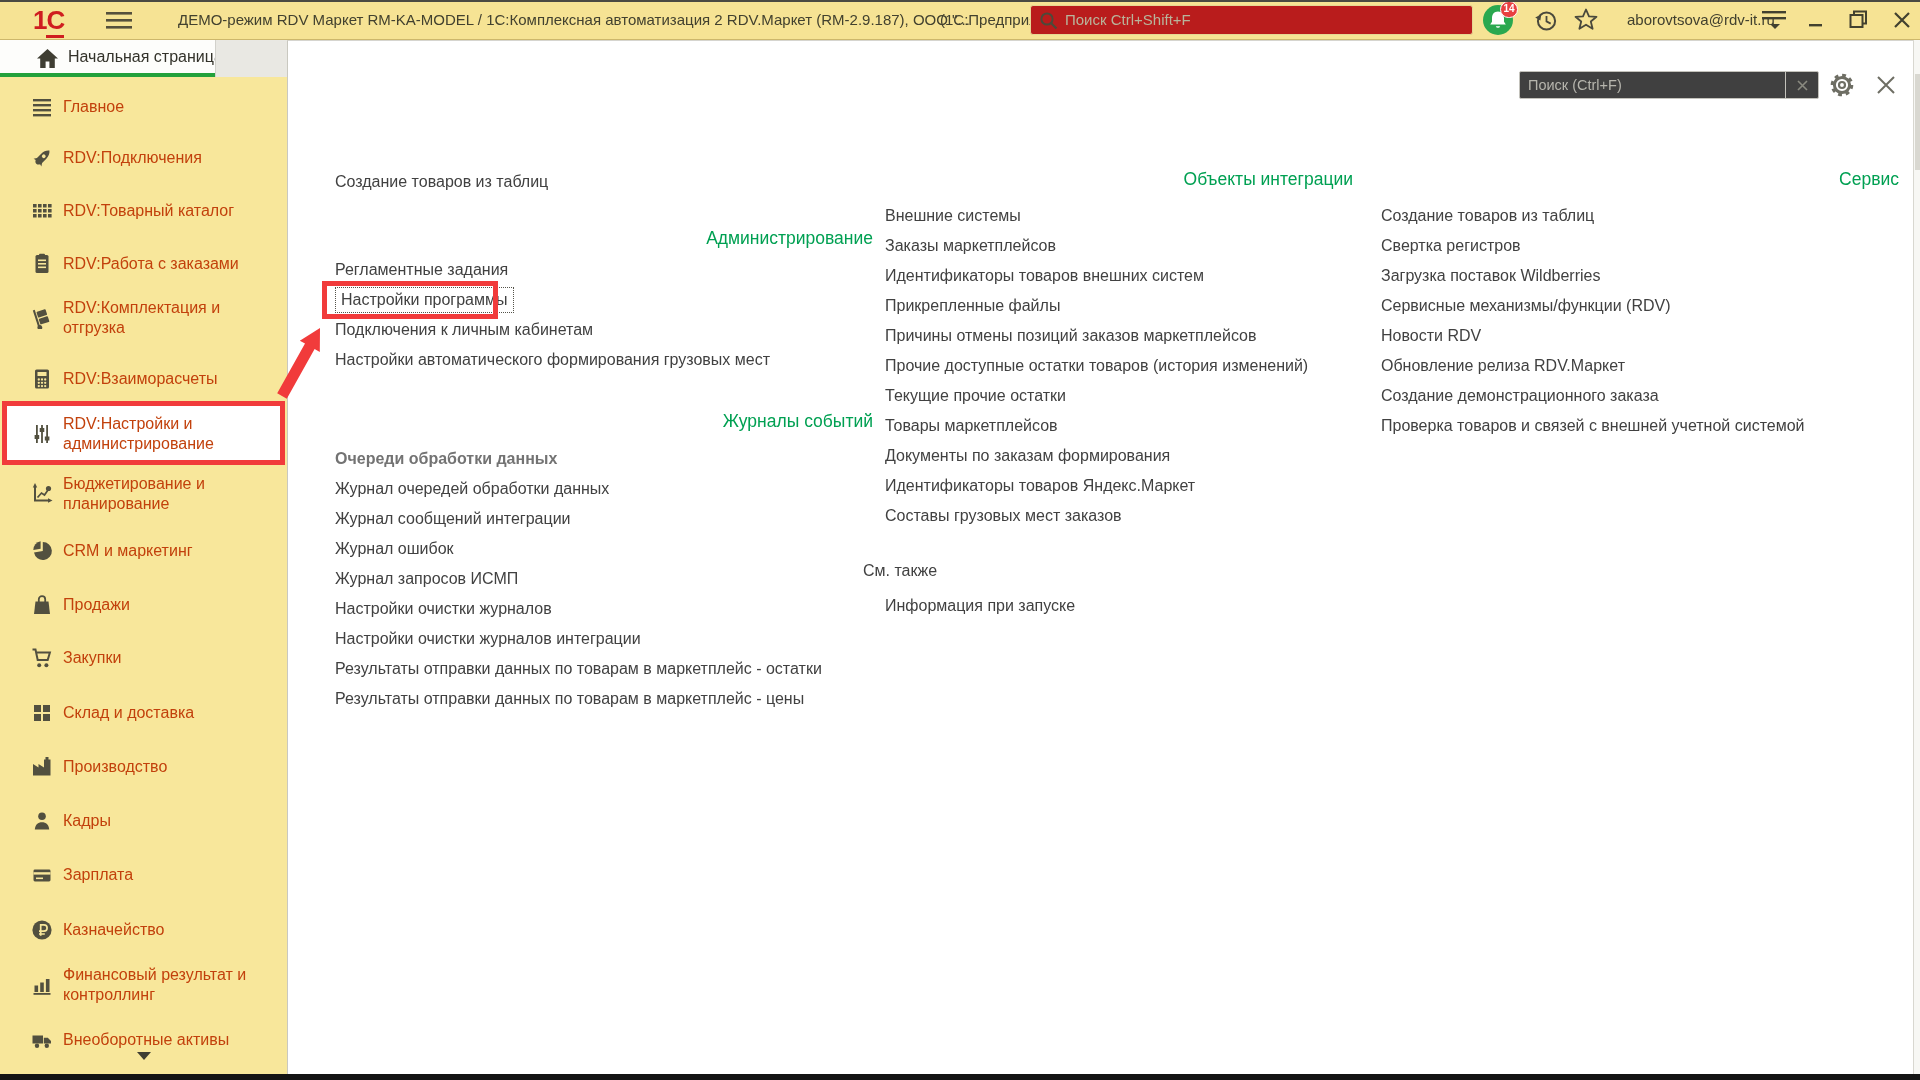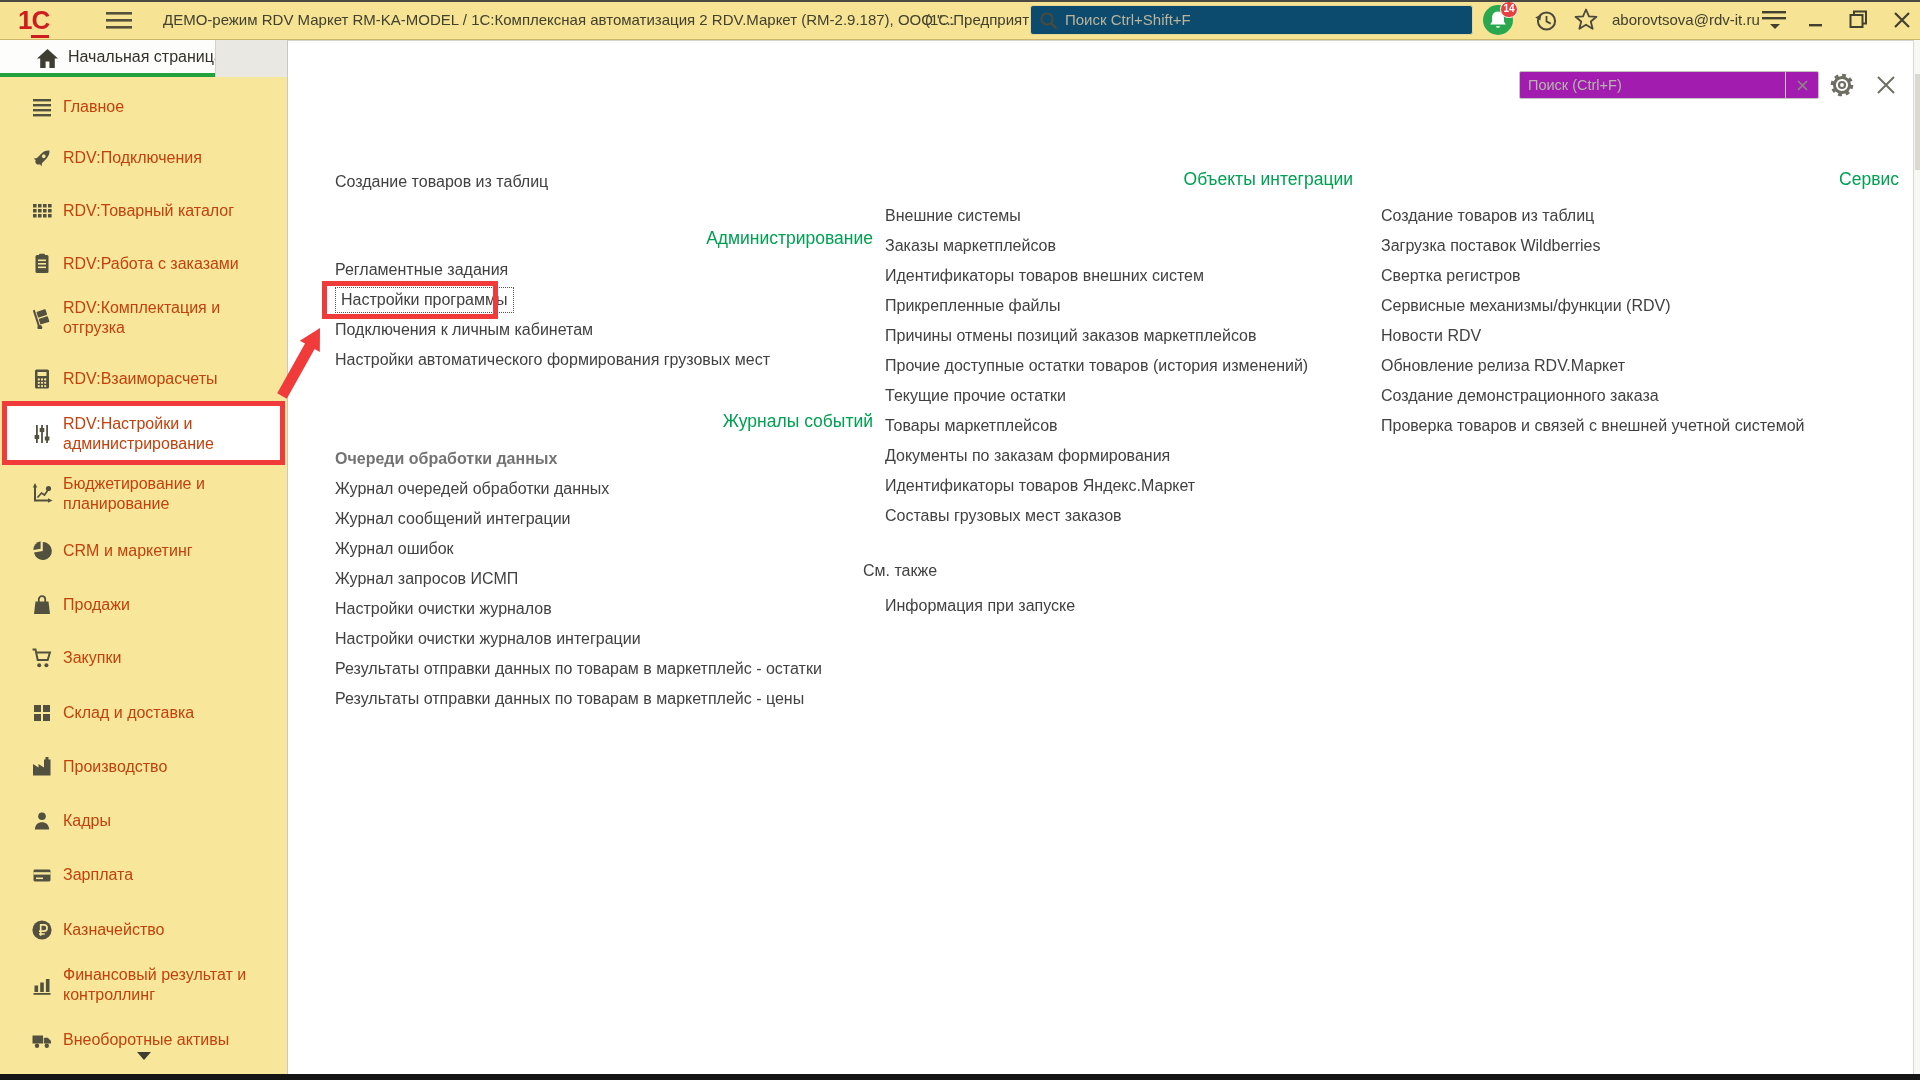--- a/index.html
+++ b/index.html
@@ -4,26 +4,26 @@
 <style>
   html,body{margin:0;padding:0;background:#888;}
   #screen{position:relative;width:1920px;height:1080px;background:#fff;overflow:hidden;
           font-family:"Liberation Sans",sans-serif;}
   #screen *{box-sizing:border-box;}
   svg{display:block;}
 
   
   #titlebar{position:absolute;left:0;top:0;width:1920px;height:40px;background:#f6e394;
             border-bottom:1px solid #cdb76b;z-index:20;}
-  .tb-abs{position:absolute;top:0;height:32px;line-height:40px;white-space:nowrap;}
+  .tb-abs{position:absolute;top:0;height:32px;line-height:40px;white-space:nowrap;margin-left:15px;}
   #logo1c{left:18px;font-size:26px;font-weight:bold;color:#cf1d1f;letter-spacing:-1px;}
   #logo1c span{border-bottom:3px solid #cf1d1f;}
   #tb-title{left:163px;font-size:15px;color:#42412f;}
   #tb-applabel{left:925px;font-size:15px;color:#42412f;}
-  #tb-search{position:absolute;left:1030px;top:5px;width:443px;height:30px;background:#0c4a6e;
+  #tb-search{position:absolute;left:1030px;top:5px;width:443px;height:30px;background:#b91c1c;
              border:1px solid #e6d794;border-radius:3px;}
   #tb-search .ph{position:absolute;left:34px;top:0;line-height:28px;font-size:15px;color:#b9b49b;}
   #tb-search .mag{position:absolute;left:8px;top:5px;}
   #bell{position:absolute;left:1482px;top:3px;width:33px;height:33px;}
   #bell-badge{position:absolute;left:18px;top:-2px;min-width:18px;height:17px;border-radius:9px;
               background:#e84040;border:1.5px solid #fff;color:#fff;font-size:10px;font-weight:bold;
               text-align:center;line-height:14px;padding:0 2px;}
   .tb-ic{position:absolute;top:9px;}
   #user-name{left:1612px;font-size:15px;color:#42412f;}
   #edge-top{position:absolute;left:0;top:0;width:1920px;height:2px;background:#4a4a42;z-index:40;}
@@ -46,21 +46,21 @@
   #side-hl-box{position:absolute;left:2px;top:324px;width:283px;height:64px;background:#fff;
                border:5px solid #f13b3b;}
   #side-more{position:absolute;left:0;top:975px;width:287px;display:flex;justify-content:center;}
   #side-more .tri{width:0;height:0;border-left:7px solid transparent;border-right:7px solid transparent;
                   border-top:8px solid #3f3e33;}
 
   
   #panel{position:absolute;left:287px;top:40px;width:1626px;height:1034px;background:#fff;
          border-left:1px solid #c9c8c0;border-top:1px solid #d6d5cf;z-index:4;}
   #panel-search{position:absolute;left:1231px;top:30px;width:300px;height:28px;
-                border:1px solid #c3c2bb;border-radius:2px;background:#a21caf;}
+                border:1px solid #c3c2bb;border-radius:2px;background:#404040;}
   #panel-search .ph{position:absolute;left:8px;top:0;line-height:26px;font-size:14.5px;color:#b6b5ad;}
   #panel-search .clr{position:absolute;right:0;top:0;width:33px;height:26px;border-left:1px solid #c3c2bb;
                      display:flex;align-items:center;justify-content:center;cursor:pointer;}
   .panel-tool{position:absolute;cursor:pointer;}
 
   .col{position:absolute;}
   #col1{left:25px;top:126px;width:560px;}
   #col2{left:575px;top:121px;width:490px;}
   #col3{left:1071px;top:121px;width:540px;}
   .sec{height:34px;line-height:34px;font-size:17.5px;color:#00a052;white-space:nowrap;text-align:right;}
@@ -416,22 +416,22 @@
       <div style="height:23px"></div>
       <div class="see">См. также</div>
       <div style="height:3px"></div>
       <div class="link">Информация при запуске</div>
     </div>
 
     <div id="col3" class="col">
       <div class="sec">Сервис</div>
       <div style="height:5px"></div>
       <div class="link">Создание товаров из таблиц</div>
+      <div class="link">Свертка регистров</div>
       <div class="link">Загрузка поставок Wildberries</div>
-      <div class="link">Свертка регистров</div>
       <div class="link">Сервисные механизмы/функции (RDV)</div>
       <div class="link">Новости RDV</div>
       <div class="link">Обновление релиза RDV.Маркет</div>
       <div class="link">Создание демонстрационного заказа</div>
       <div class="link">Проверка товаров и связей с внешней учетной системой</div>
     </div>
   </div>
 
   <div id="red-box-link"></div>
   <svg id="red-arrow" width="58" height="80" viewBox="0 0 58 80">

